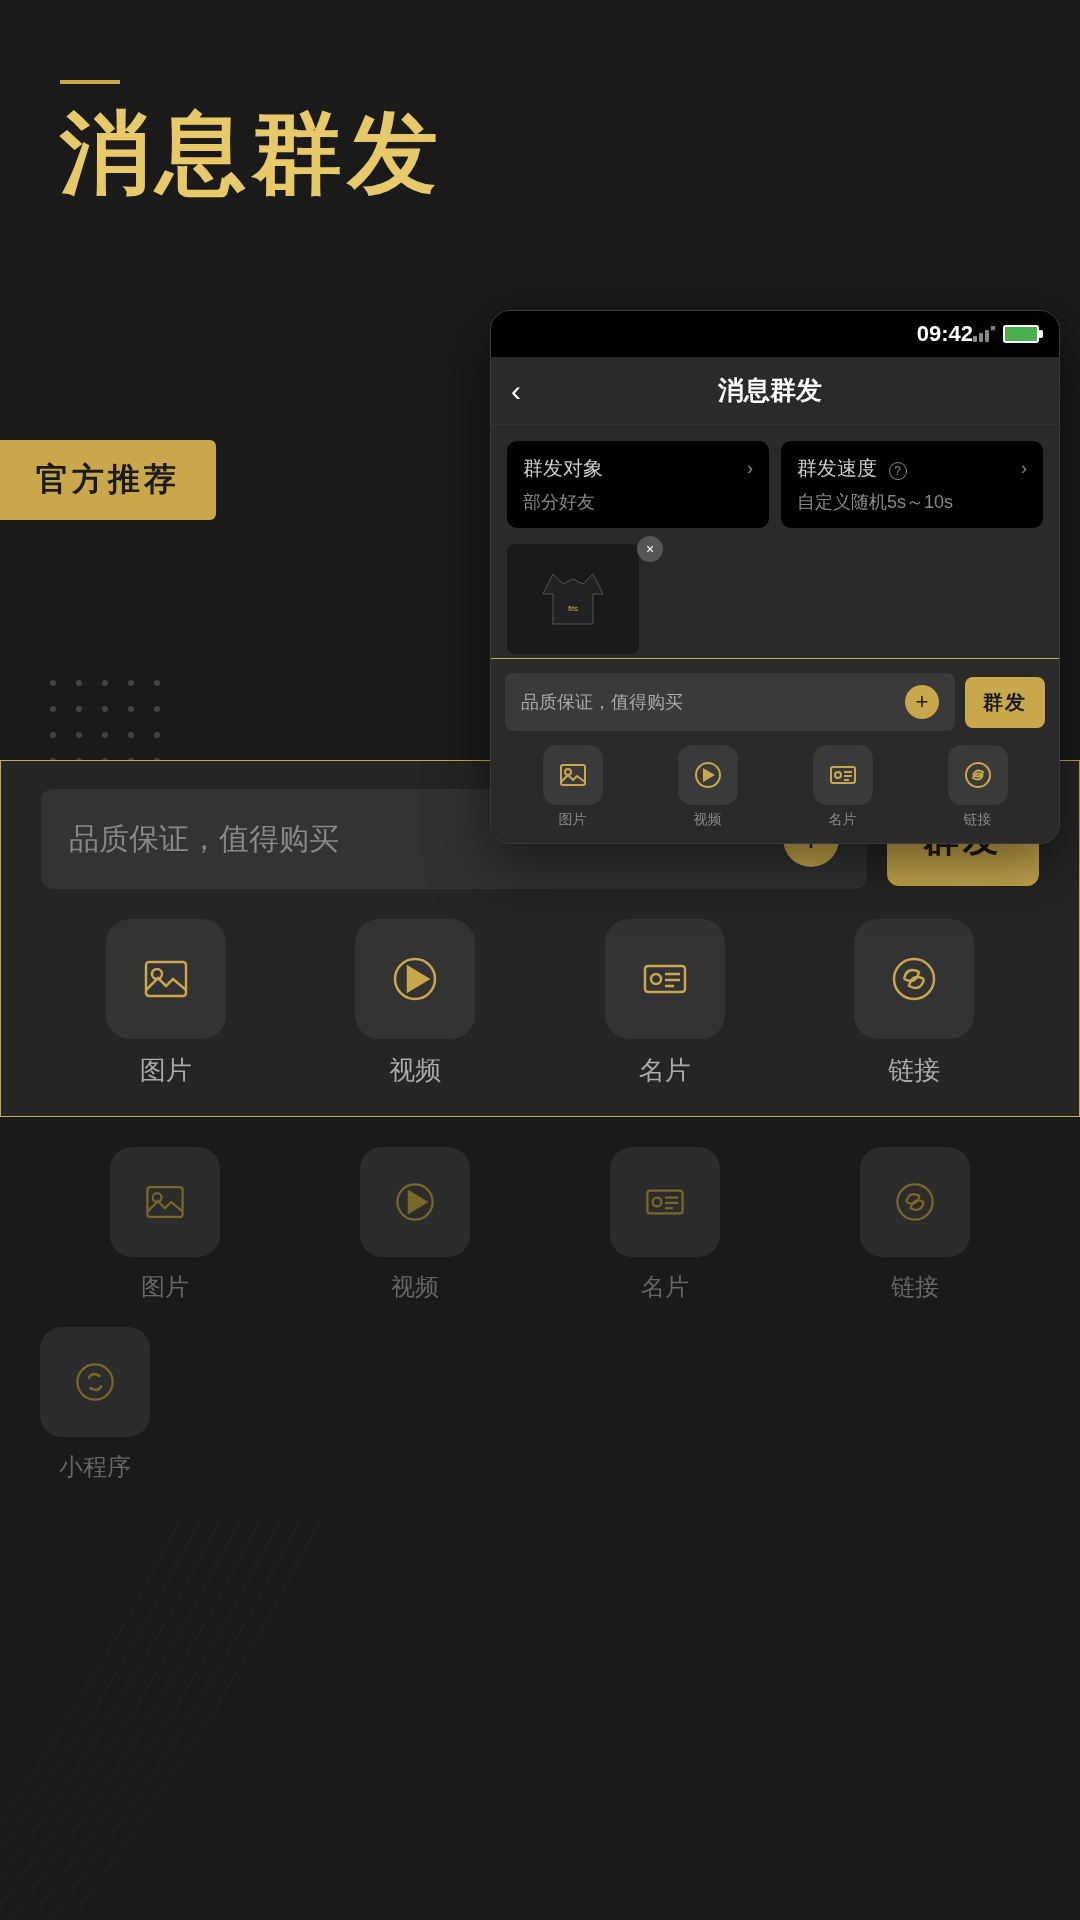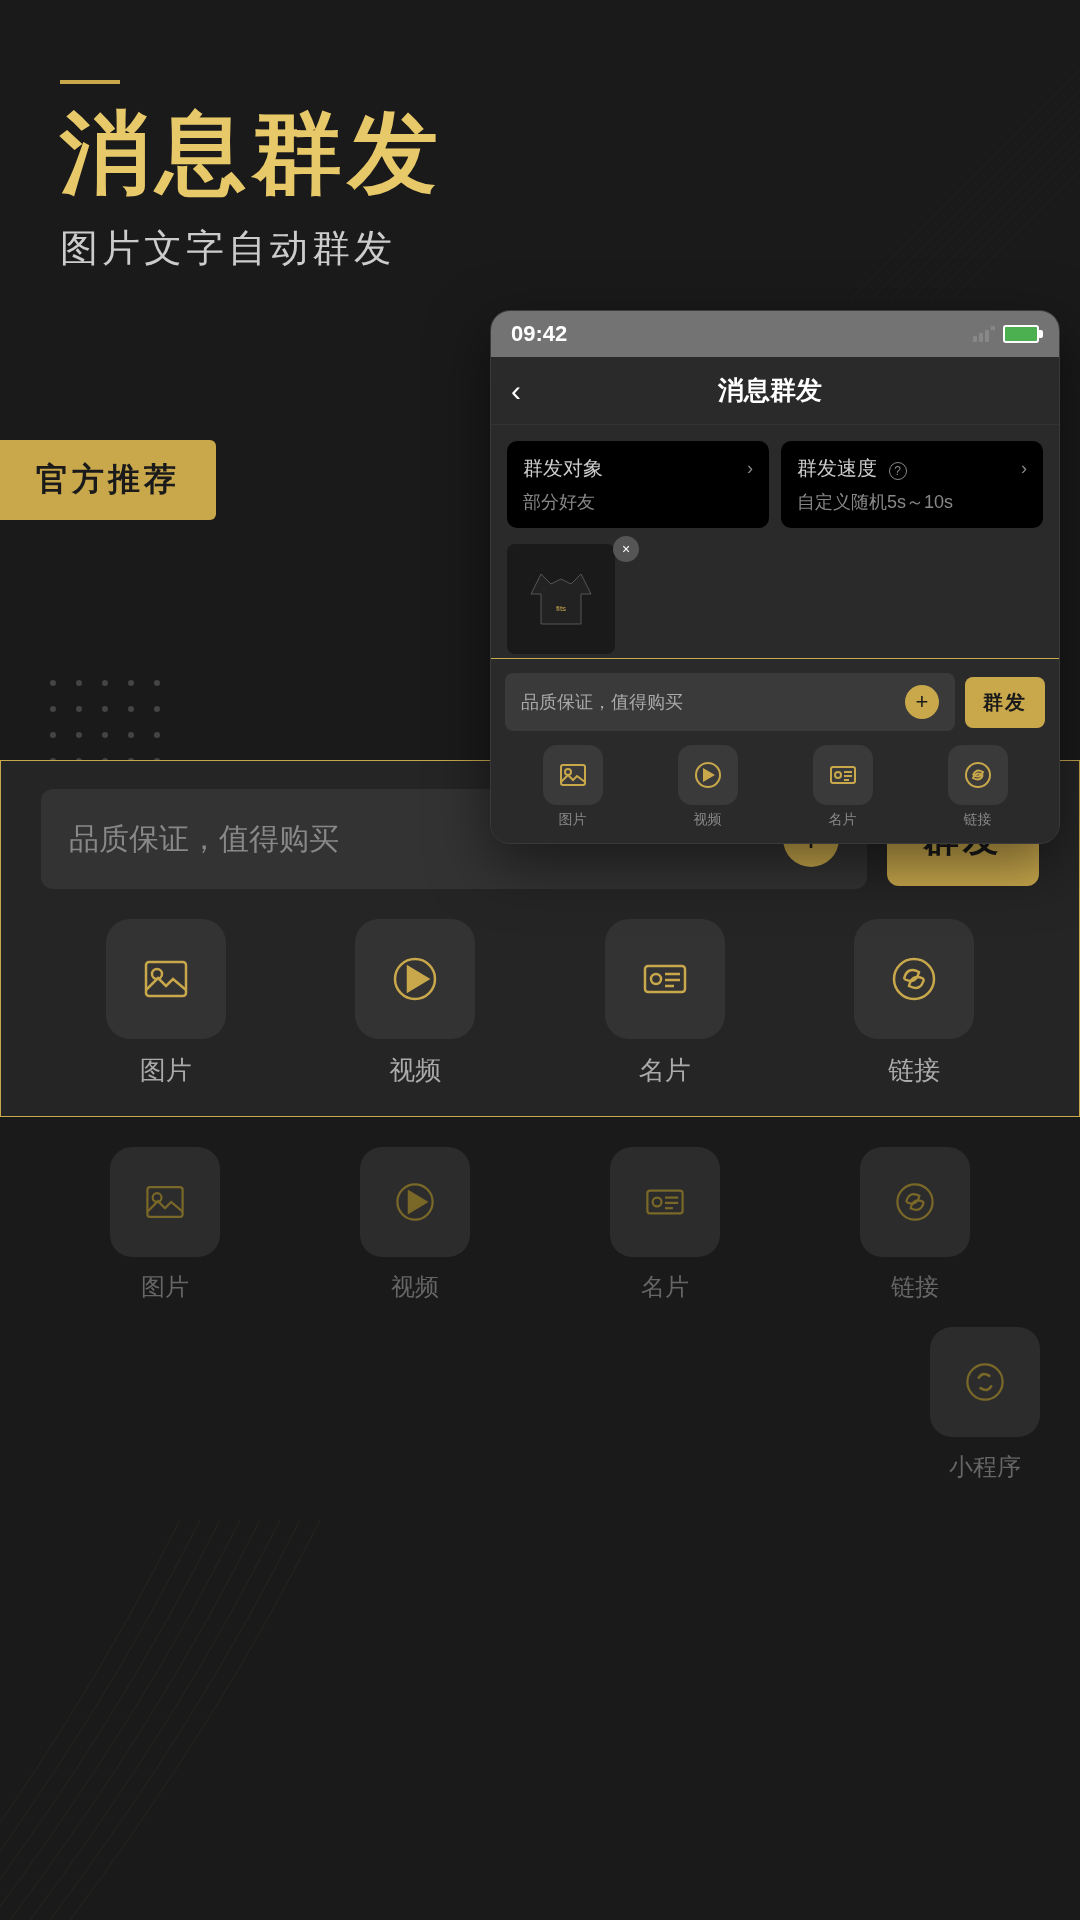--- a/index.html
+++ b/index.html
@@ -75,24 +75,24 @@
       border-radius: 20px;
       overflow: hidden;
       z-index: 5;
       border: 1px solid #3a3a3a;
       box-shadow: 0 20px 60px rgba(0,0,0,0.5);
     }
 
     
     .status-bar {
       display: flex;
-      justify-content: space-between;
+      justify-content: flex-end;
       align-items: center;
       padding: 10px 20px;
-      background: #737373;
+      background: #000000;
     }
 
     .status-time {
       font-size: 22px;
       color: #fff;
       font-weight: 600;
     }
 
     .status-icons {
       display: flex;
@@ -176,21 +176,21 @@
       font-size: 18px;
       color: #888;
     }
 
     .settings-card-value {
       font-size: 18px;
       color: #888;
     }
 
     .preview-image {
-      width: 108px;
+      width: 132px;
       height: 110px;
       background: #0369a1;
       border-radius: 8px;
       overflow: hidden;
       position: relative;
       text-align: right;
     }
 
     
     .tshirt-img {
@@ -422,21 +422,21 @@
 
     .media-icon-label-dim {
       font-size: 24px;
       color: #666;
     }
 
     
     .media-icons-third {
       padding: 24px 40px 0 40px;
       display: flex;
-      justify-content: flex-end;
+      justify-content: flex-start;
     }
 
     
     .icon-svg {
       width: 50px;
       height: 50px;
       fill: none;
       stroke: #c9a84c;
       stroke-width: 2.5;
     }
@@ -544,21 +544,20 @@
     <div class="dot-item"></div>
     <div class="dot-item"></div>
     <div class="dot-item"></div>
     <div class="dot-item"></div>
   </div>
 </div>
 
 <div class="top-section">
   <div class="dash-line"></div>
   <div class="main-title">消息群发</div>
-  <div class="sub-title">图片文字自动群发</div>
 </div>
 
 <div class="official-badge">官方推荐</div>
 
 <div class="phone-mockup">
   
   <div class="status-bar">
     <span class="status-time">09:42</span>
     <div class="status-icons">
       <svg width="22" height="16" viewBox="0 0 22 16">

